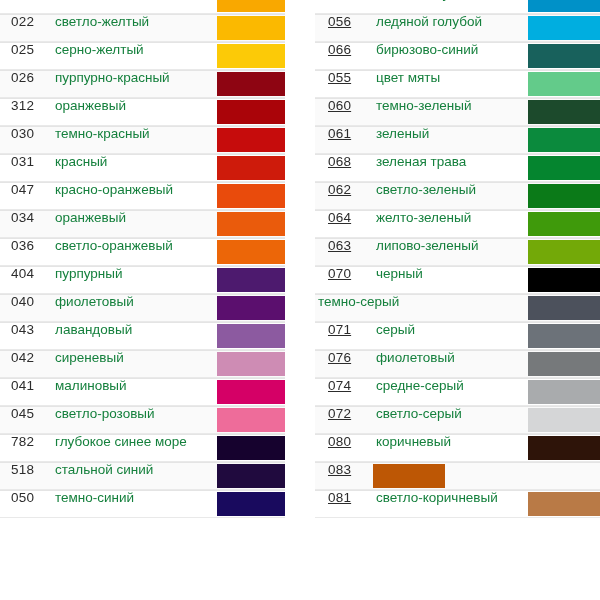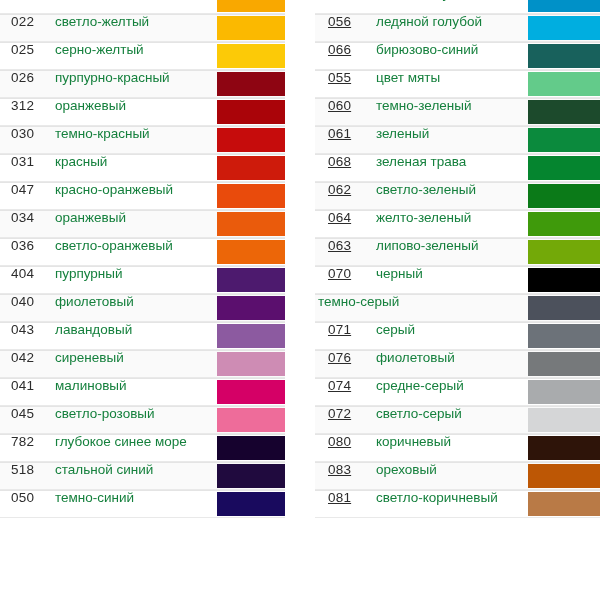--- a/index.html
+++ b/index.html
@@ -295,21 +295,20 @@
         <div class="cell-name">светло-серый</div>
         <div class="cell-swatch" style="background: rgb(213, 214, 215);"></div>
       </div>
       <div class="row">
         <div class="cell-code">080</div>
         <div class="cell-name">коричневый</div>
         <div class="cell-swatch" style="background: rgb(46, 20, 9);"></div>
       </div>
       <div class="row alt">
         <div class="cell-code">083</div>
-        <div class="cell-name">ореховый</div>
         <div class="cell-swatch" style="background: rgb(189, 87, 5);"></div>
       </div>
       <div class="row">
         <div class="cell-code">081</div>
         <div class="cell-name">светло-коричневый</div>
         <div class="cell-swatch" style="background: rgb(185, 122, 70);"></div>
       </div>
     </div>
 
 </div>

